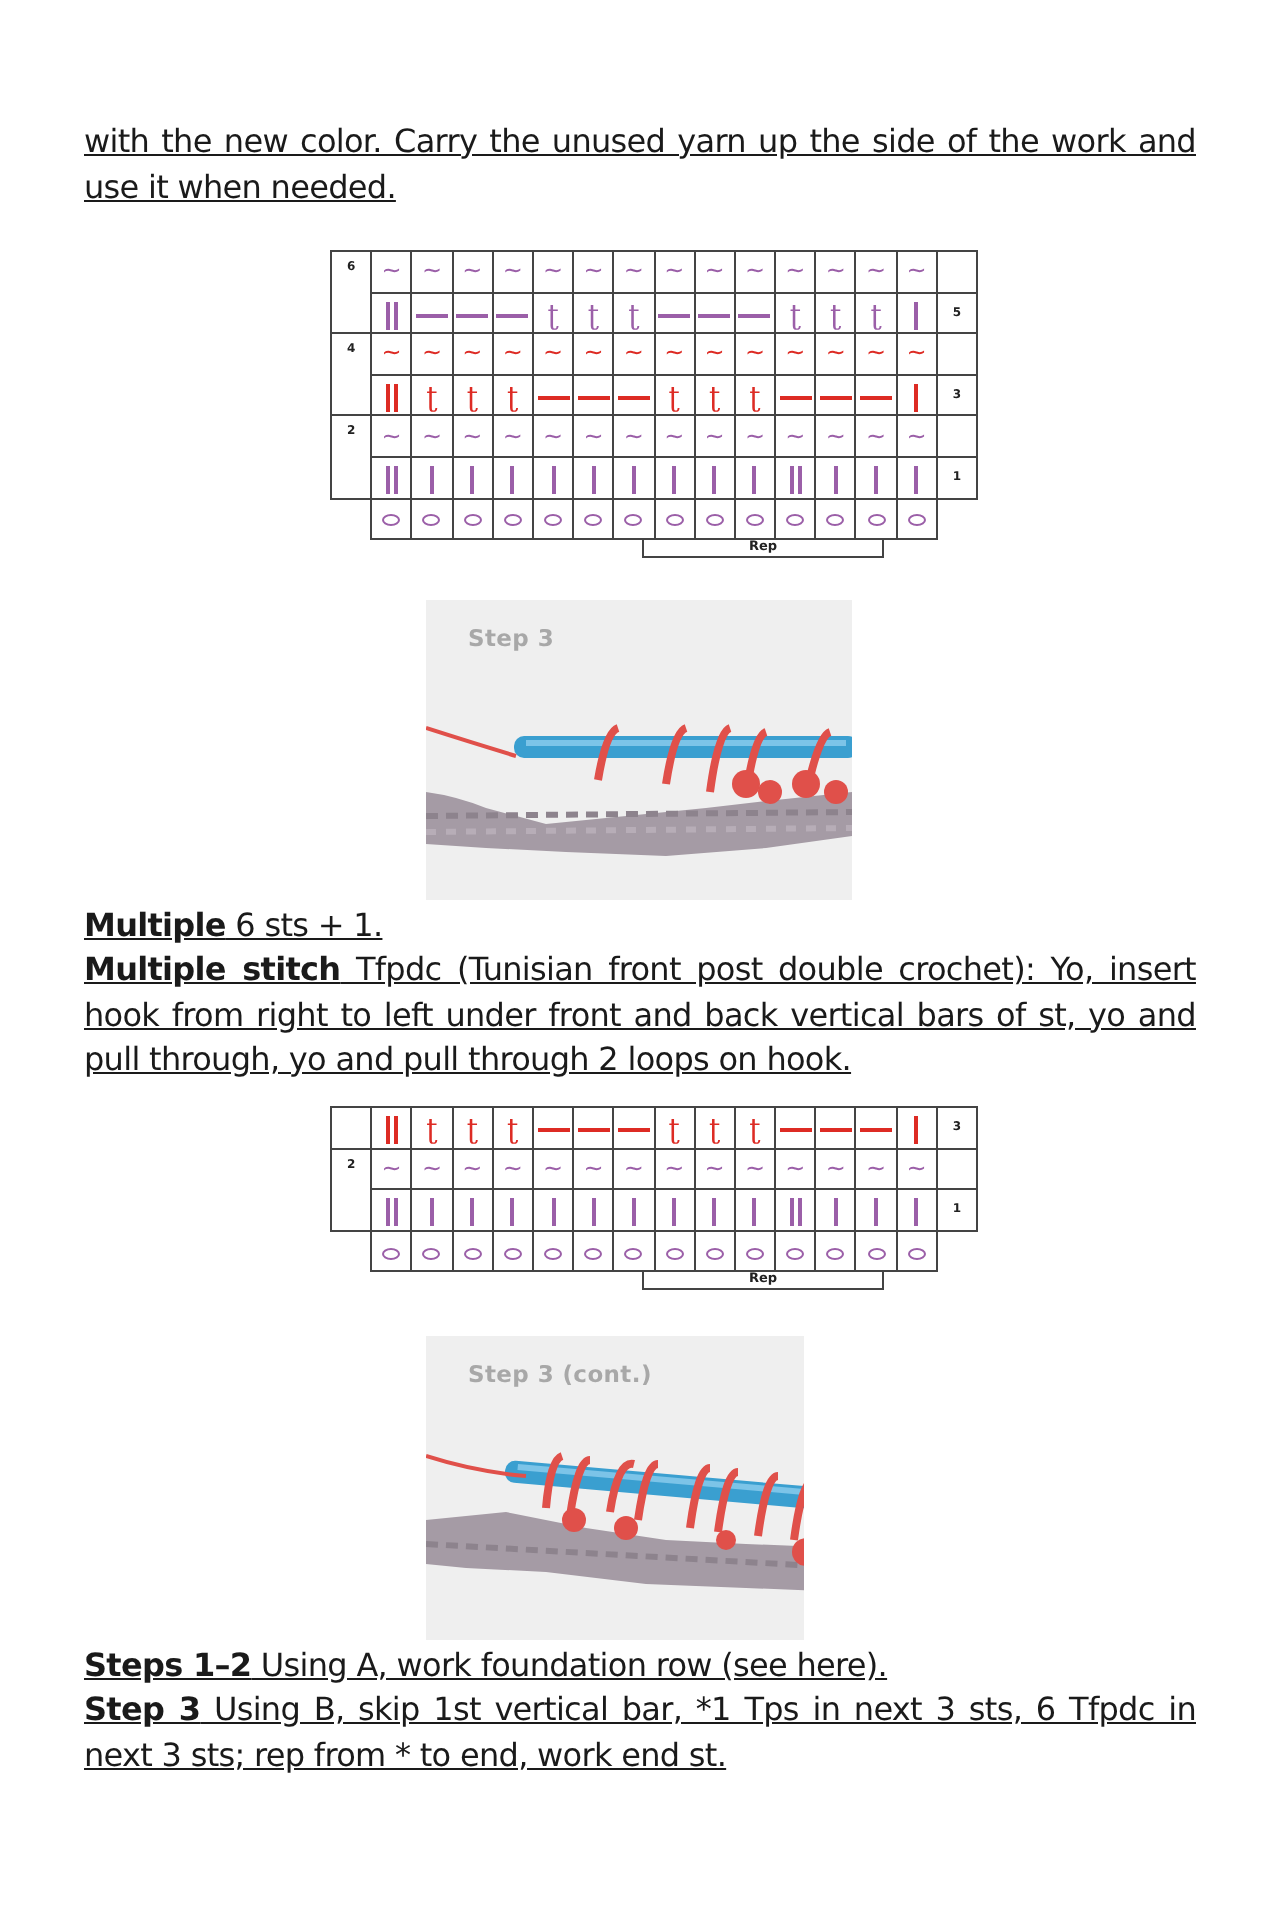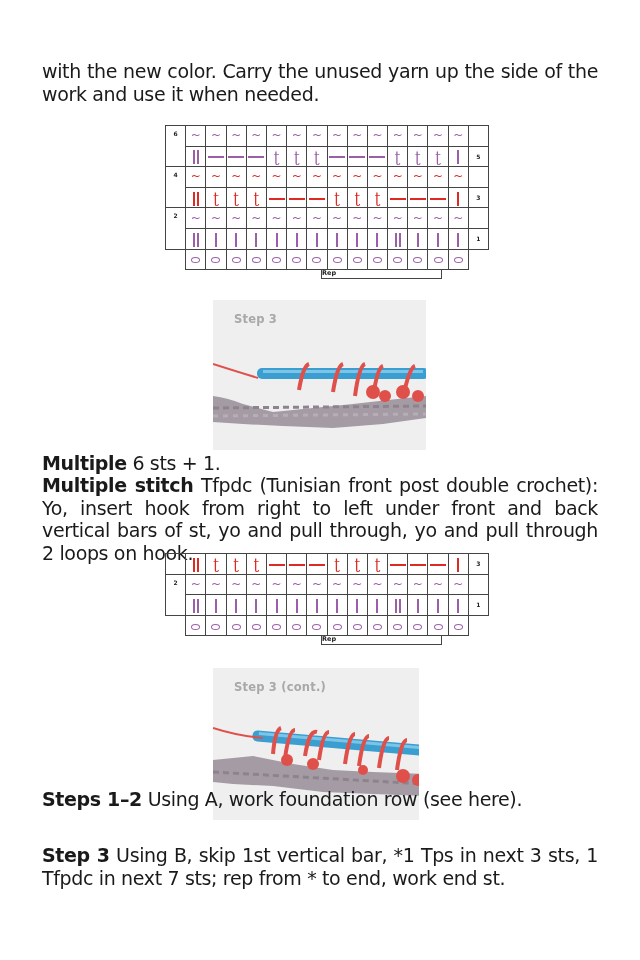--- a/index.html
+++ b/index.html
@@ -1,35 +1,35 @@
 <!DOCTYPE html>
 <html><head>
 <meta charset="utf-8">
 <style>
   * { box-sizing: border-box; margin: 0; padding: 0; }
   html, body { width: 640px; height: 960px; background: #ffffff; overflow: hidden; }
   body { position: relative; font-family: "DejaVu Sans", sans-serif; color: #1a1a1a; }
-  .para { position: absolute; left: 42px; width: 556px; font-size: 19px; line-height: 22.5px; text-align: justify; letter-spacing: -0.35px; }
+  .para { position: absolute; left: 42px; width: 556px; font-size: 16px; line-height: 22.5px; text-align: justify; letter-spacing: -0.35px; text-decoration: underline; }
   .para b { font-weight: bold; }
   .chart { position: absolute; }
   .chart table { border-collapse: collapse; table-layout: fixed; }
   .chart td { border: 1px solid #444; width: 20.2px; height: 20.6px; text-align: center; vertical-align: middle; padding: 0; position: relative; }
   .chart td.lbl { width: 13px; font-size: 6px; font-weight: bold; color: #222; vertical-align: top; padding-top: 4px; }
   .chart td.rlbl { width: 17px; font-size: 6px; font-weight: bold; color: #222; }
   .chart td.blank { border: none; }
   .sym { display: inline-block; position: relative; }
   .purple { color: #9b5fa8; }
   .red { color: #dd2b24; }
   .s-tilde { font-size: 12px; line-height: 1; transform: translateY(-2px); }
   .s-bar { width: 2px; height: 14px; background: currentColor; vertical-align: middle; }
   .s-dbar { width: 6px; height: 14px; border-left: 2px solid currentColor; border-right: 2px solid currentColor; vertical-align: middle; }
   .s-dash { width: 16px; height: 2px; background: currentColor; vertical-align: middle; }
   .s-tfpdc { font-size: 14px; font-family: "DejaVu Serif", serif; line-height: 1; }
   .s-oval { width: 9px; height: 6px; border: 1.3px solid #9b5fa8; border-radius: 50%; vertical-align: middle; }
-  .rep { position: absolute; border: 1px solid #444; border-top: none; height: 10px; font-size: 6.5px; font-weight: bold; text-align: left; line-height: 9px; color: #222; }
+  .rep { position: absolute; border: 1px solid #444; border-top: none; height: 10px; font-size: 6.5px; font-weight: bold; text-align: center; line-height: 9px; color: #222; }
   .photo { position: absolute; background: #efefef; overflow: hidden; }
   .photo .cap { position: absolute; left: 21px; top: 12px; font-size: 11.5px; font-weight: bold; color: #a8a8a8; letter-spacing: 0.2px; }
   .photo svg { position: absolute; left: 0; top: 0; }
 </style>
 </head>
 <body>
 
 <p class="para" style="top:60px;">with the new color. Carry the unused yarn up the side of the work and use it when needed.</p>
 
 <div class="chart" id="chart1" style="left:165px; top:125px;">
@@ -264,21 +264,21 @@
           <td class="c"><span class="sym s-oval"></span></td>
           <td class="c"><span class="sym s-oval"></span></td>
           <td class="c"><span class="sym s-oval"></span></td>
       <td class="blank"></td>
     </tr>
   </tbody>
     </table>
   <div class="rep" style="left:156px; top:82px; width:121px;">Rep</div>
 </div>
 
-<div class="photo" style="left:213px; top:668px; width:206px; height:152px;">
+<div class="photo" style="left:213px; top:668px; width:189px; height:152px;">
   <svg width="213" height="152" viewBox="0 0 213 152">
     <rect width="213" height="152" fill="#efefef"></rect>
     <path d="M0 92 L40 88 L80 96 L120 102 L160 104 L213 106 L213 128 L160 126 L110 124 L60 118 L20 116 L0 114 Z" fill="#a59ba5"></path>
     <path d="M0 104 L213 116" stroke="#8d838d" stroke-width="3" stroke-dasharray="6 4"></path>
     <rect x="40" y="62" width="176" height="11" rx="5" fill="#3a9fd0" transform="rotate(5 40 62)"></rect>
     <rect x="46" y="64" width="164" height="3" fill="#7cc4e8" transform="rotate(5 46 64)"></rect>
     <path d="M0 60 Q25 68 50 70" stroke="#e0504a" stroke-width="2" fill="none"></path>
     <g stroke="#e0504a" stroke-width="4" fill="none">
       <path d="M60 86 Q62 62 68 60"></path>
         <path d="M72 90 Q76 62 82 62"></path>
@@ -293,14 +293,14 @@
       <circle cx="74" cy="92" r="6"></circle>
         <circle cx="100" cy="96" r="6"></circle>
       <circle cx="150" cy="102" r="5"></circle>
         <circle cx="190" cy="108" r="7"></circle>
         <circle cx="205" cy="112" r="6"></circle>
     </g>
   </svg>
   <div class="cap">Step 3 (cont.)</div>
 </div>
 
-<p class="para" style="top:788px;"><b>Steps 1–2</b><span> Using A, work foundation row (see here).</span></p>
-<p class="para" style="top:844px;"><b>Step 3</b><span> Using B, skip 1st vertical bar, *1 Tps in next 3 sts, 1 Tfpdc in next 7 sts; rep from * to end, work end st.</span></p>
+<p class="para" style="top:822px;"><b>Steps 1–2</b><span> Using A, work foundation row (see here).</span></p>
+<p class="para" style="top:844px;"><b>Step 3</b><span> Using B, skip 1st vertical bar, *1 Tps in next 3 sts, 6 Tfpdc in next 3 sts; rep from * to end, work end st.</span></p>
 
 </body></html>

